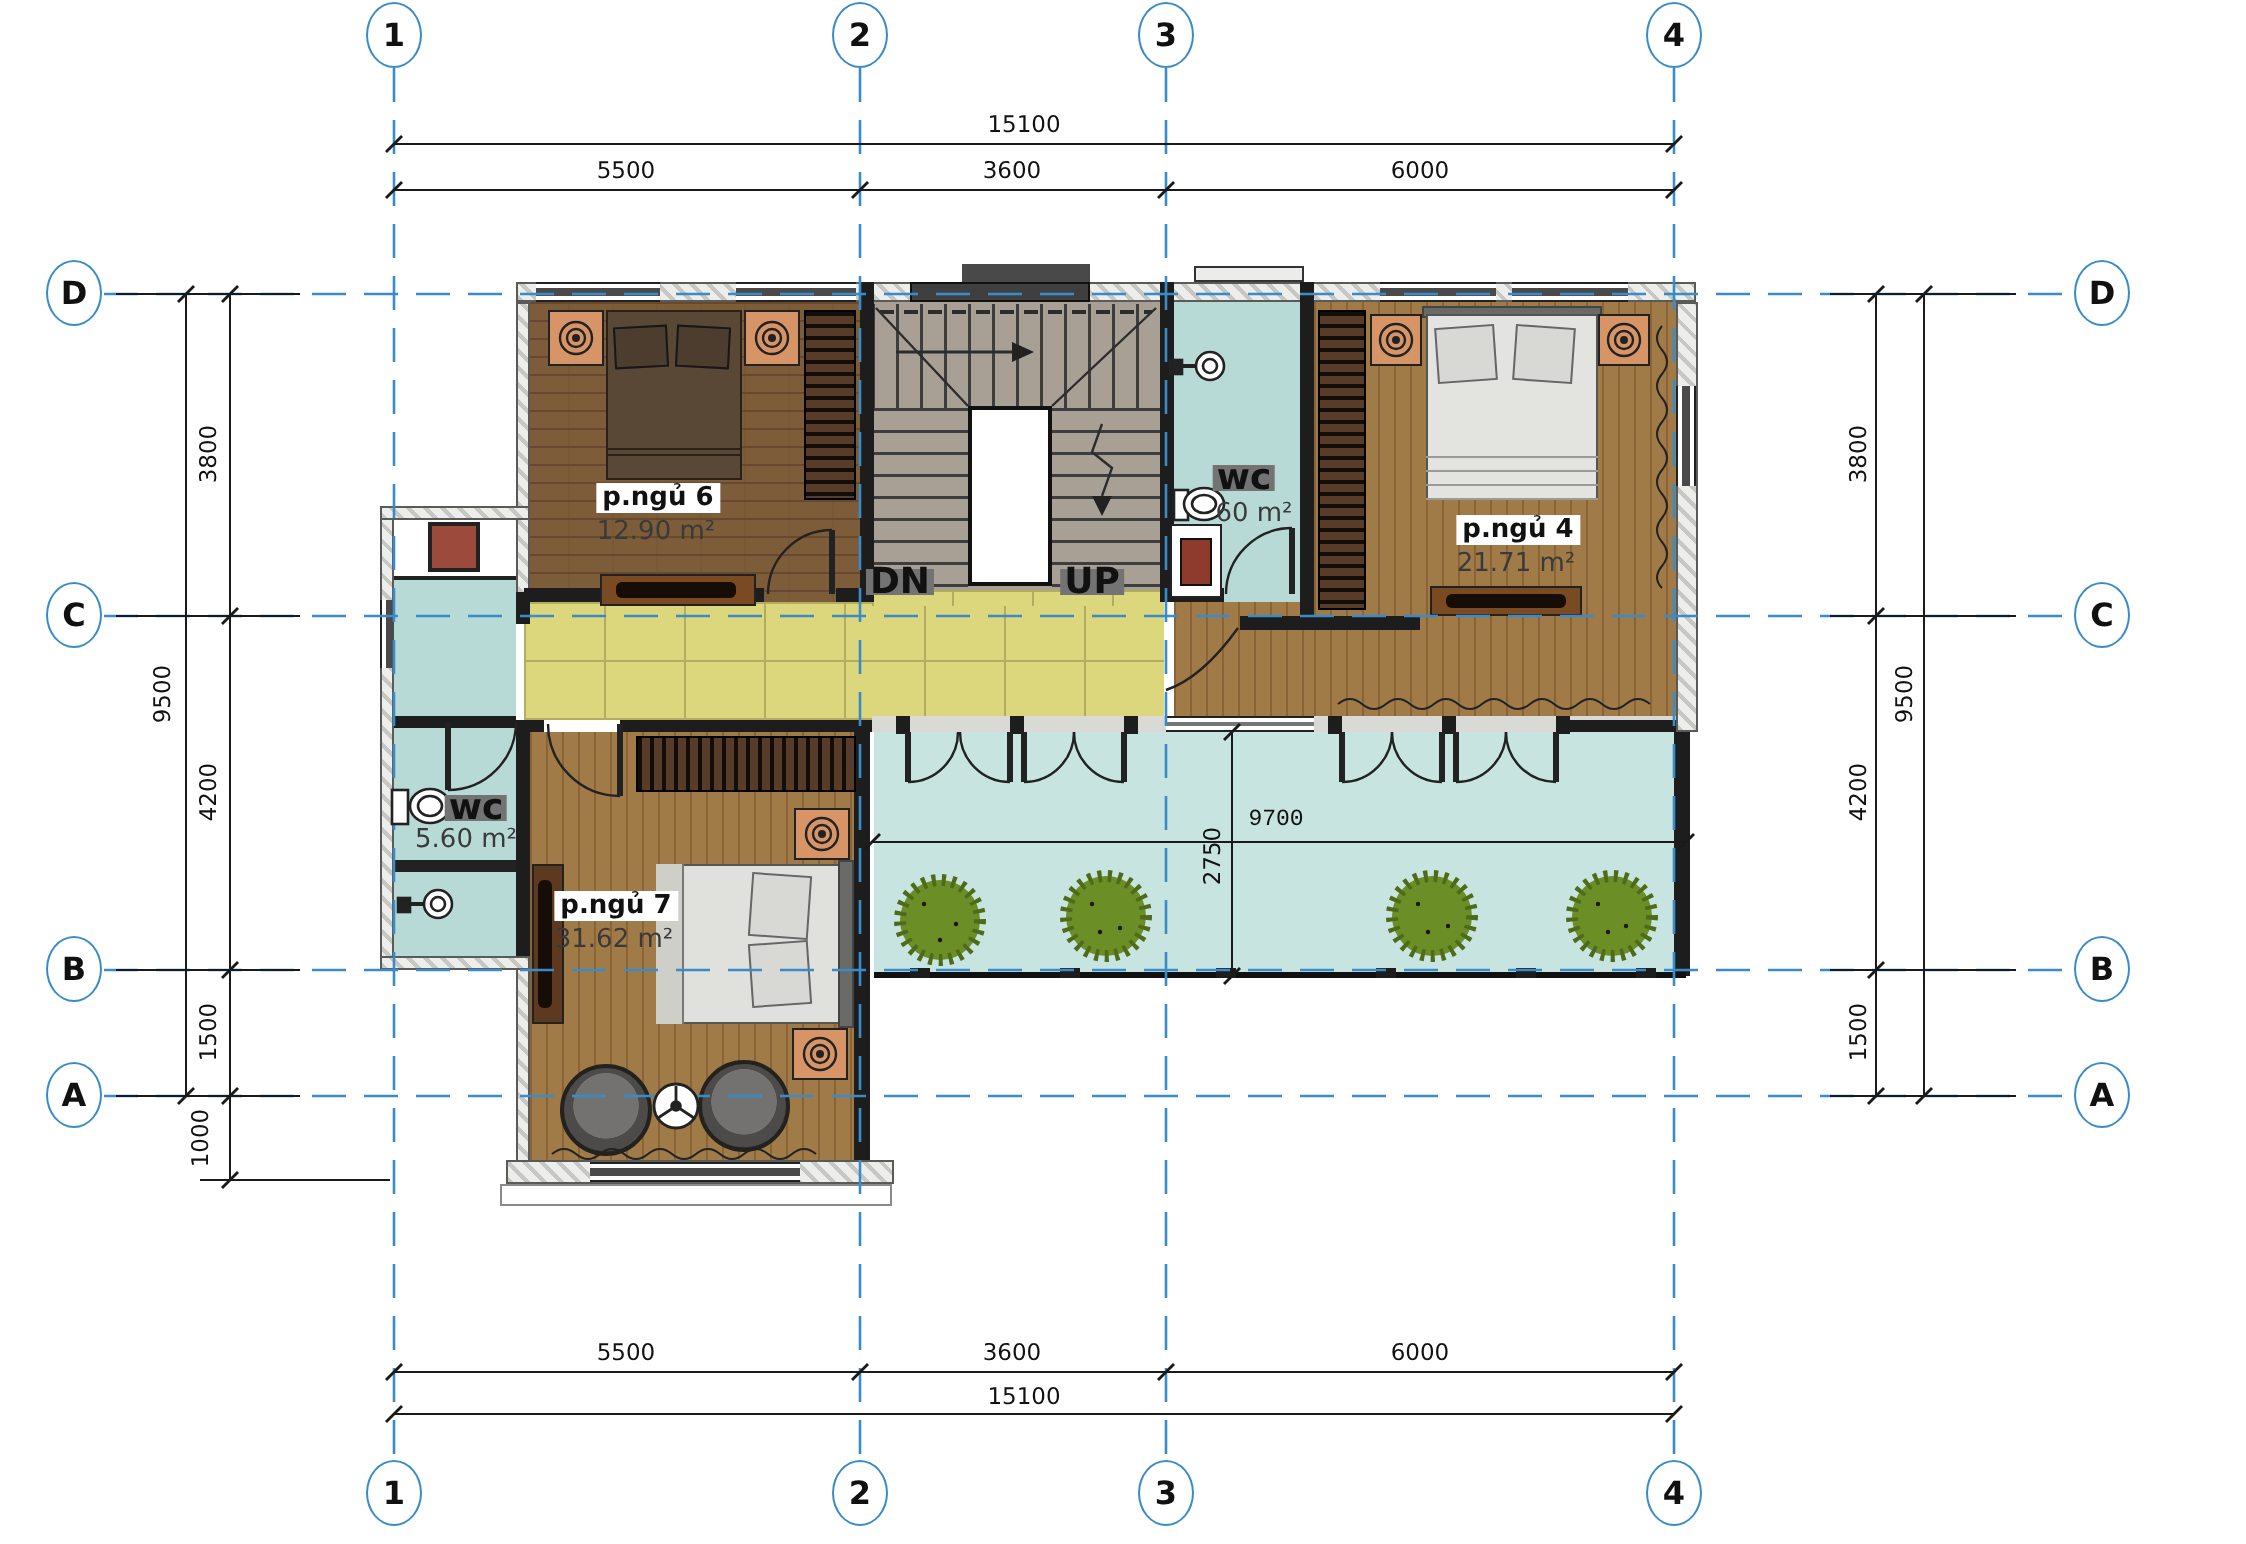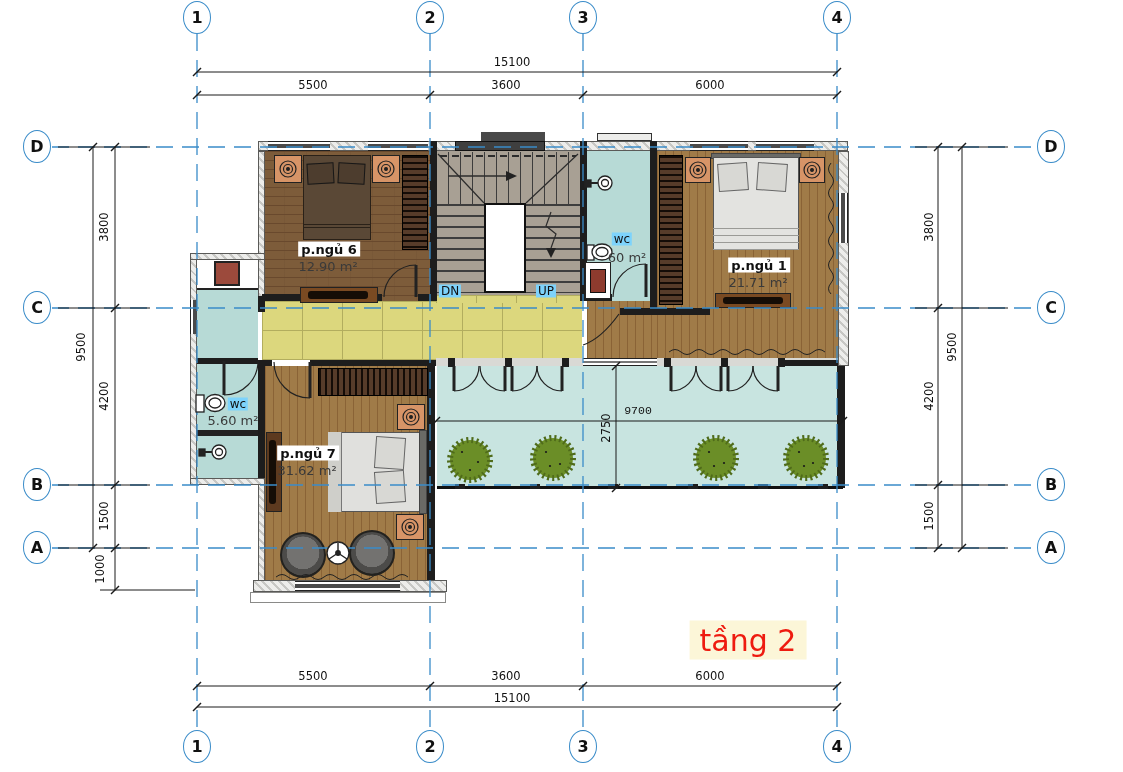--- a/index.html
+++ b/index.html
@@ -34,21 +34,21 @@
   .f{z-index:3;}
   .slatsh{background:repeating-linear-gradient(to bottom,#140c07 0 2px,#573c2a 2px 6px);border:1px solid #000;}
   .slatsv{background:repeating-linear-gradient(to right,#140c07 0 2px,#573c2a 2px 6px);border:1px solid #000;}
   .stand{background:#d79467;border:1px solid #222;}
   .chair{border-radius:50%;border:2px solid #23221f;
          background:radial-gradient(circle at 50% 45%,#737270 0 52%,#4c4b49 53% 72%,#31302e 73% 100%);}
   
   .chip{background:#fff;padding:0 3px;font-weight:bold;font-size:13px;color:#111;
         white-space:nowrap;transform:translate(-50%,-50%);z-index:6;line-height:15px;}
   .area{font-size:13px;color:#3a3a3a;white-space:nowrap;transform:translate(-50%,-50%);z-index:6;}
-  .chipsm{background:#7dd3fc;padding:0 2px;font-weight:normal;font-size:12px;color:#111;
+  .chipsm{background:#737373;padding:0 2px;font-weight:bold;font-size:18px;color:#111;
         white-space:nowrap;transform:translate(-50%,-50%);z-index:6;line-height:13px;}
   #title{transform:translate(-50%,-50%);background:#fcf6d8;color:#ee1b10;
          font-size:30px;padding:2px 10px;white-space:nowrap;z-index:7;}
   #ovl{position:absolute;left:0;top:0;z-index:5;pointer-events:none;}
 </style>
 </head>
 <body>
 
 <div id="stage">
 
@@ -381,25 +381,24 @@
   <div class="abs vdim" style="left:100px;top:569px;">1000</div>
   <div class="abs vdim" style="left:929px;top:227px;">3800</div>
   <div class="abs vdim" style="left:929px;top:396px;">4200</div>
   <div class="abs vdim" style="left:929px;top:516px;">1500</div>
   <div class="abs vdim" style="left:952px;top:347px;">9500</div>
   <div class="abs dim" style="left:638px;top:410px;font-family:Liberation Mono, monospace;">9700</div>
   <div class="abs vdim" style="left:606px;top:428px;">2750</div>
 
   <div class="abs chip" style="left:329px;top:249px;">p.ngủ 6</div>
   <div class="abs area" style="left:328px;top:266px;">12.90 m²</div>
-  <div class="abs chip" style="left:759px;top:265px;">p.ngủ 1</div>
+  <div class="abs chip" style="left:759px;top:265px;">p.ngủ 4</div>
   <div class="abs area" style="left:758px;top:282px;">21.71 m²</div>
   <div class="abs chip" style="left:308px;top:453px;">p.ngủ 7</div>
   <div class="abs area" style="left:307px;top:470px;">31.62 m²</div>
   <div class="abs chipsm" style="left:622px;top:239px;">wc</div>
   <div class="abs area" style="left:627px;top:257px;">60 m²</div>
   <div class="abs chipsm" style="left:238px;top:404px;">wc</div>
   <div class="abs area" style="left:233px;top:420px;">5.60 m²</div>
   <div class="abs chipsm" style="left:450px;top:291px;">DN</div>
   <div class="abs chipsm" style="left:546px;top:291px;">UP</div>
 
-  <div id="title" class="abs" style="left:748px;top:640px;">tầng 2</div>
 </div>
 
 </body></html>

